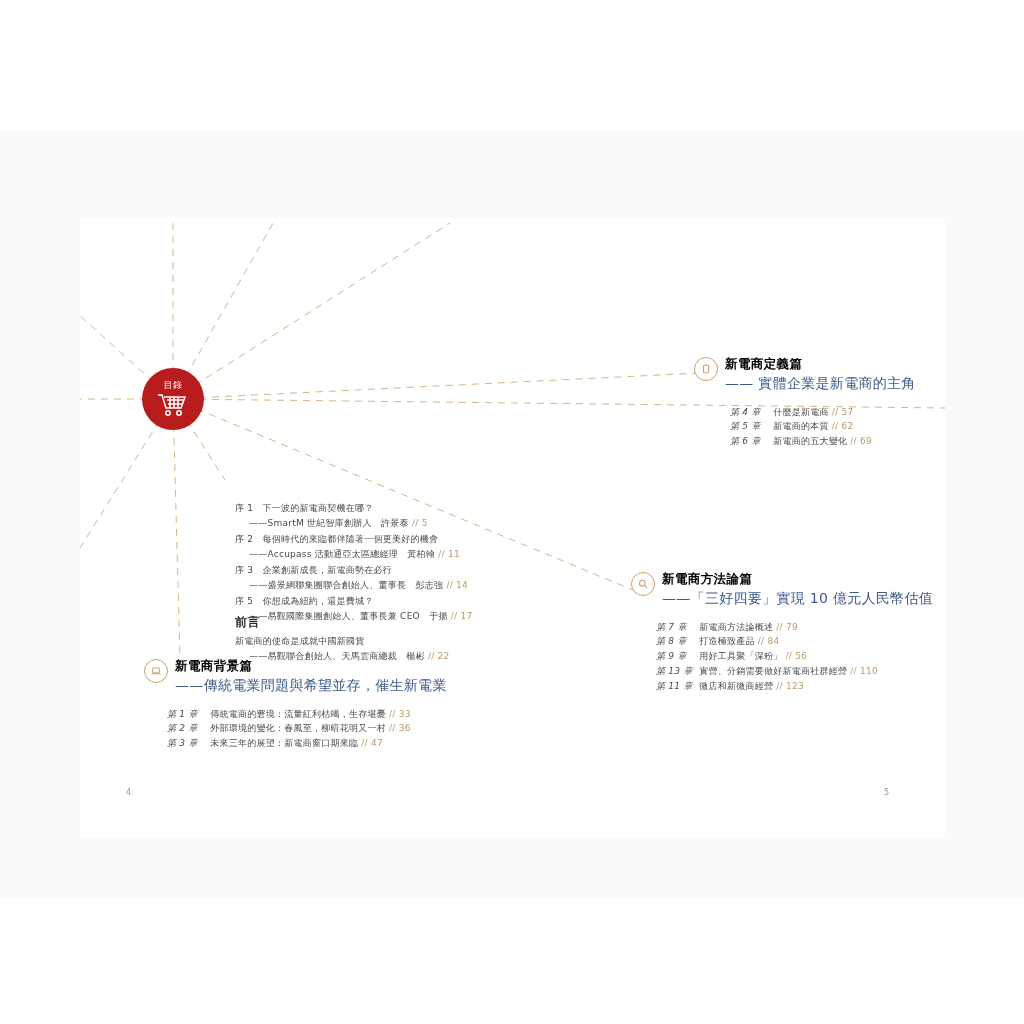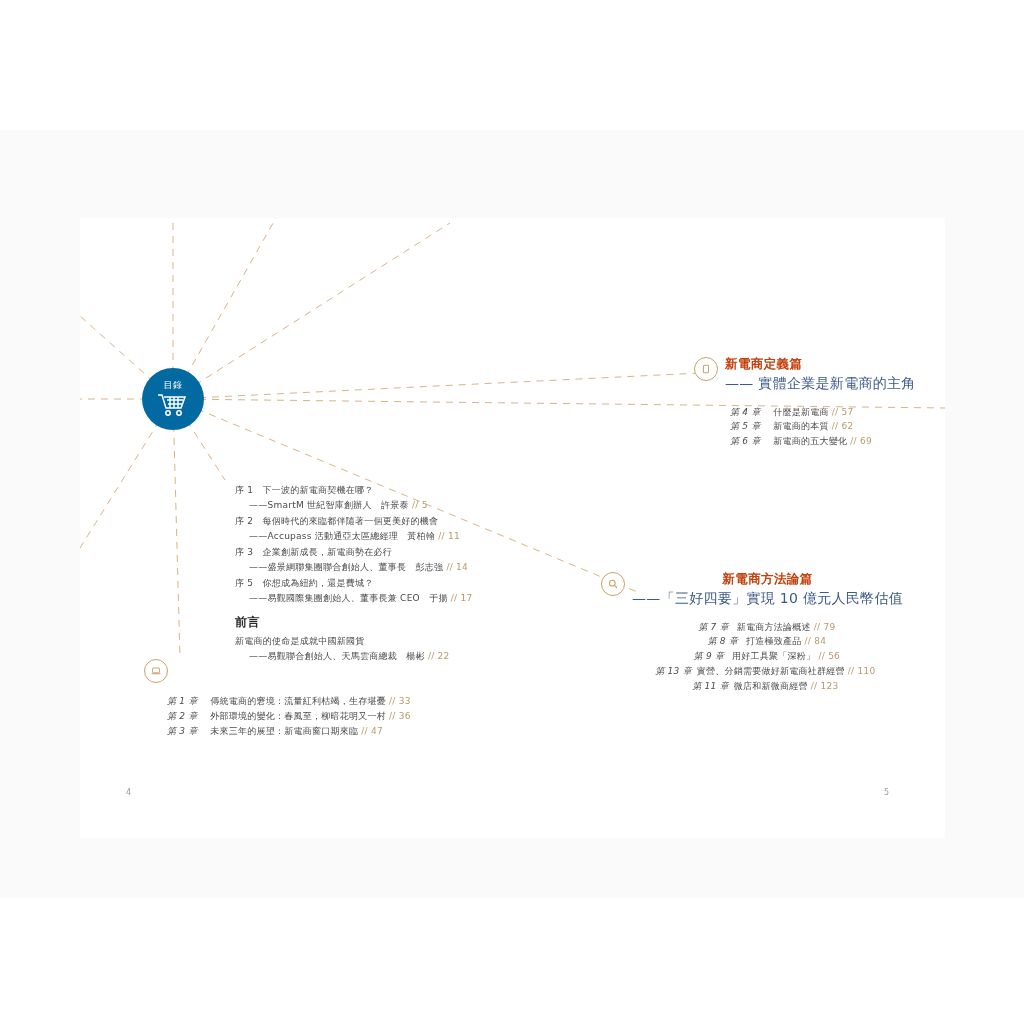--- a/index.html
+++ b/index.html
@@ -45,21 +45,21 @@
   }
 
   
   .hub {
     position: absolute;
     left: 62px;
     top: 150px;
     width: 62px;
     height: 62px;
     border-radius: 50%;
-    background: #0369a1;
+    background: #b91c1c;
     display: flex;
     flex-direction: column;
     align-items: center;
     justify-content: center;
   }
   .hub-label {
     color: #ffffff;
     font-size: 9px;
     letter-spacing: 0.5px;
     line-height: 1;
@@ -79,21 +79,21 @@
     margin-right: 7px;
     margin-top: 1px;
     background: #ffffff;
   }
   .badge.filled { background: #e3c79b; border-color: #e3c79b; }
   .badge svg { display: block; }
   .head-text { display: flex; flex-direction: column; }
   .sec-title {
     font-size: 12.5px;
     font-weight: bold;
-    color: #c2410c;
+    color: #000000;
     line-height: 1.25;
     letter-spacing: 0.4px;
   }
   .sec-sub {
     font-size: 14px;
     color: #3d5a8a;
     line-height: 1.5;
     letter-spacing: 0.3px;
     margin-top: 1px;
   }
@@ -194,21 +194,21 @@
         </div>
         <div class="entry">
           <span class="ch">第 6 章</span>
           <span>新電商的五大變化</span>
           <span class="pg"><span>//</span> <span>69</span></span>
         </div>
       </div>
     </div>
 
     <div class="section" style="left:126px; top:265px;">
-      <div class="entries" style="margin-left:29px; margin-top:0;">
+      <div class="entries" style="margin-left:29px; margin-top:18px;">
         <div class="pf-line"><span>序 1　下一波的新電商契機在哪？</span></div>
         <div class="pf-line pf-sub"><span>——SmartM 世紀智庫創辦人　許景泰</span> <span class="pg"><span>//</span> <span>5</span></span></div>
         <div class="pf-line"><span>序 2　每個時代的來臨都伴隨著一個更美好的機會</span></div>
         <div class="pf-line pf-sub"><span>——Accupass 活動通亞太區總經理　黃柏翰</span> <span class="pg"><span>//</span> <span>11</span></span></div>
         <div class="pf-line"><span>序 3　企業創新成長，新電商勢在必行</span></div>
         <div class="pf-line pf-sub"><span>——盛景網聯集團聯合創始人、董事長　彭志強</span> <span class="pg"><span>//</span> <span>14</span></span></div>
         <div class="pf-line"><span>序 5　你想成為紐約，還是費城？</span></div>
         <div class="pf-line pf-sub"><span>——易觀國際集團創始人、董事長兼 CEO　于揚</span> <span class="pg"><span>//</span> <span>17</span></span></div>
       </div>
     </div>
@@ -222,41 +222,45 @@
     </div>
 
     <div class="section" style="left:64px; top:440px;">
       <div class="sec-head">
         <div class="badge">
           <svg viewBox="0 0 14 14" width="12" height="12">
             <rect x="3" y="3.5" width="8" height="5.6" rx="0.6" fill="none" stroke="#c9a268" stroke-width="1.1"></rect>
             <rect x="1.6" y="9.6" width="10.8" height="1.3" rx="0.6" fill="#c9a268"></rect>
           </svg>
         </div>
+        <div class="head-text">
+          <div class="sec-title">新電商背景篇</div>
+          <div class="sec-sub">——傳統電業問題與希望並存，催生新電業</div>
+        </div>
       </div>
       <div class="entries" style="margin-left:23px; margin-top:11px;">
         <div class="entry">
           <span class="ch">第 1 章</span>
           <span>傳統電商的窘境：流量紅利枯竭，生存堪憂</span>
           <span class="pg"><span>//</span> <span>33</span></span>
         </div>
         <div class="entry">
           <span class="ch">第 2 章</span>
           <span>外部環境的變化：春風至，柳暗花明又一村</span>
           <span class="pg"><span>//</span> <span>36</span></span>
         </div>
         <div class="entry">
           <span class="ch">第 3 章</span>
           <span>未來三年的展望：新電商窗口期來臨</span>
           <span class="pg"><span>//</span> <span>47</span></span>
         </div>
       </div>
     </div>
 
-    <div class="section" style="left:521px; top:353px;text-align:center;">
+    <div class="section" style="left:551px; top:353px;">
       <div class="sec-head">
         <div class="badge">
           <svg viewBox="0 0 14 14" width="12" height="12">
             <circle cx="6.2" cy="6" r="3.3" fill="none" stroke="#c9a268" stroke-width="1.2"></circle>
             <line x1="8.7" y1="8.6" x2="11.4" y2="11.3" stroke="#c9a268" stroke-width="1.3" stroke-linecap="round"></line>
           </svg>
         </div>
         <div class="head-text">
           <div class="sec-title">新電商方法論篇</div>
           <div class="sec-sub">——「三好四要」實現 10 億元人民幣估值</div>

